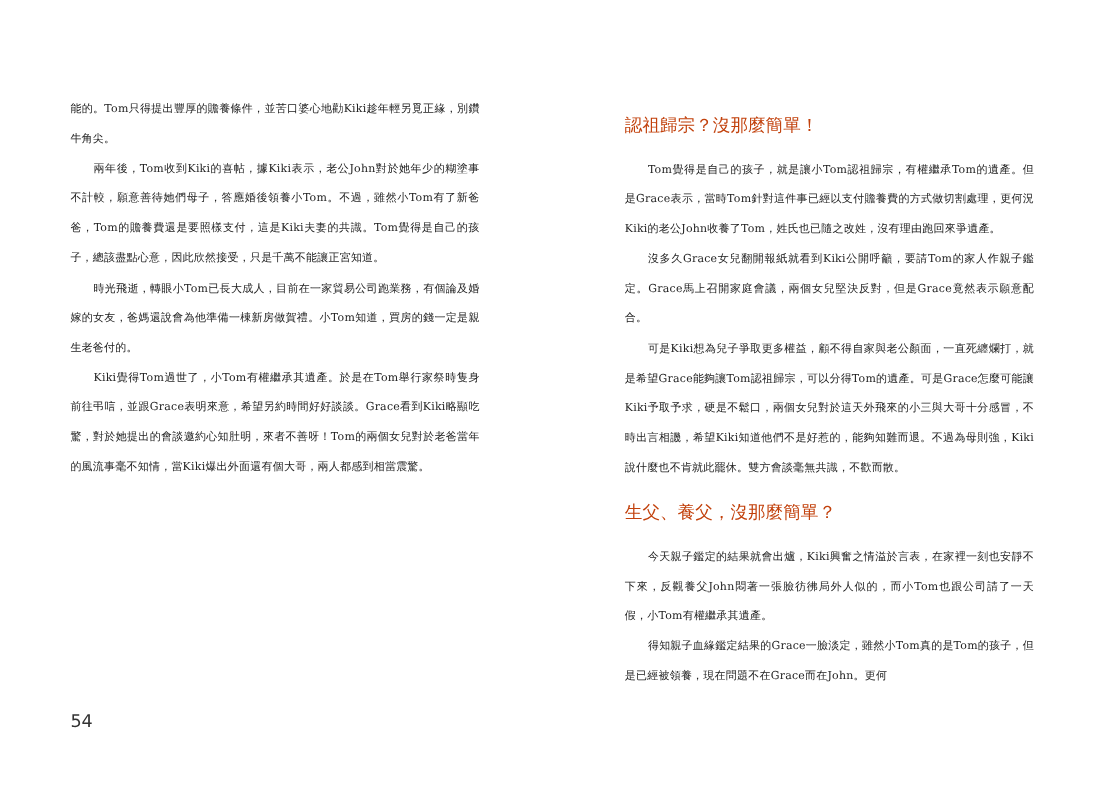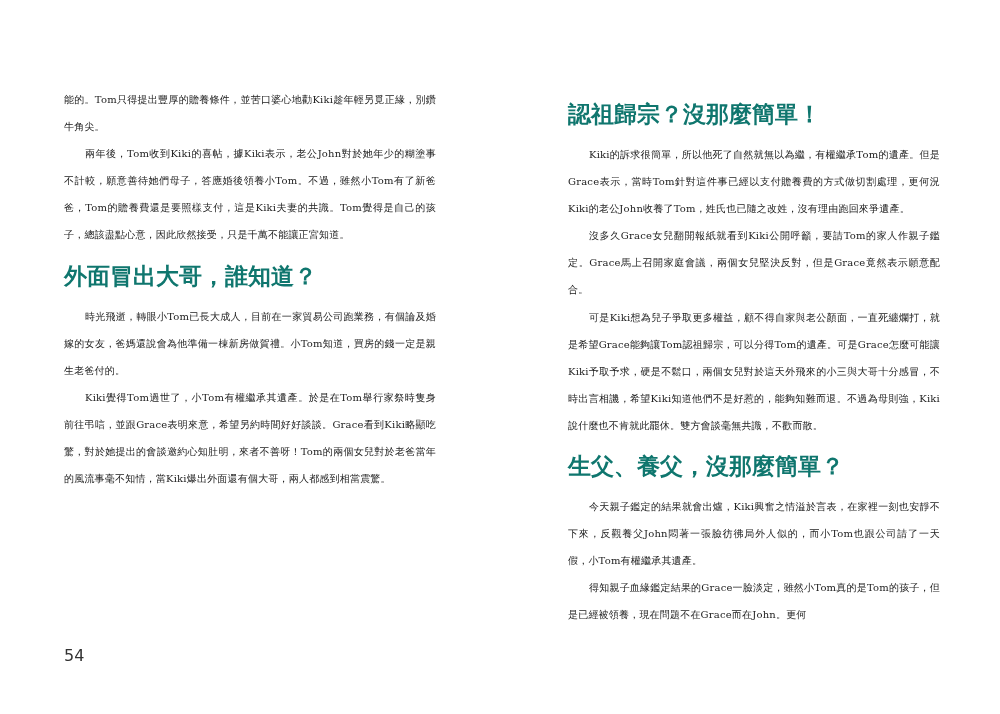--- a/index.html
+++ b/index.html
@@ -7,47 +7,46 @@
          font-family:"DejaVu Serif","Liberation Serif",serif; color:#222; }
   .page { position:absolute; top:0; height:714px; }
   .page-left { left:0; width:500px; }
   .page-right { left:500px; width:500px; }
   .text { position:absolute; width:372px; }
   .page-left .text { left:64px; top:86px; }
   .page-right .text { left:68px; top:100px; }
   .para { margin:0; font-size:10px; line-height:27.1px; letter-spacing:0.2px;
           text-align:justify; text-align-last:left; }
   .para.indent { text-indent:2.1em; }
-  .heading { margin:0; font-size:23px; font-weight:bold; line-height:27px;
-             font-family:"DejaVu Serif","Liberation Serif",serif; color:#0f766e; }
+  .heading { margin:0; font-size:16px; font-weight:normal; line-height:27px;
+             font-family:"DejaVu Serif","Liberation Serif",serif; color:#c2410c; }
   .h-gap-top { margin-top:13px; }
   .h-gap-bottom { margin-bottom:14px; }
   .folio { position:absolute; top:646px; font-family:"DejaVu Sans","Liberation Sans",sans-serif;
            font-size:16px; color:#333; }
   .folio-left { left:64px; }
   .folio-right { right:60px; display:flex; gap:22px; }
   .running-head { color:#444; }
 </style>
 </head>
 <body>
 
 <div class="page page-left">
   <div class="text">
     <p class="para">能的。Tom只得提出豐厚的贍養條件，並苦口婆心地勸Kiki趁年輕另覓正緣，別鑽牛角尖。</p>
     <p class="para indent">兩年後，Tom收到Kiki的喜帖，據Kiki表示，老公John對於她年少的糊塗事不計較，願意善待她們母子，答應婚後領養小Tom。不過，雖然小Tom有了新爸爸，Tom的贍養費還是要照樣支付，這是Kiki夫妻的共識。Tom覺得是自己的孩子，總該盡點心意，因此欣然接受，只是千萬不能讓正宮知道。</p>
-    <h2 class="heading h-gap-top h-gap-bottom">外面冒出大哥，誰知道？</h2>
     <p class="para indent">時光飛逝，轉眼小Tom已長大成人，目前在一家貿易公司跑業務，有個論及婚嫁的女友，爸媽還說會為他準備一棟新房做賀禮。小Tom知道，買房的錢一定是親生老爸付的。</p>
     <p class="para indent">Kiki覺得Tom過世了，小Tom有權繼承其遺產。於是在Tom舉行家祭時隻身前往弔唁，並跟Grace表明來意，希望另約時間好好談談。Grace看到Kiki略顯吃驚，對於她提出的會談邀約心知肚明，來者不善呀！Tom的兩個女兒對於老爸當年的風流事毫不知情，當Kiki爆出外面還有個大哥，兩人都感到相當震驚。</p>
   </div>
   <div class="folio folio-left">54</div>
 </div>
 
 <div class="page page-right">
   <div class="text">
     <h2 class="heading h-gap-bottom">認祖歸宗？沒那麼簡單！</h2>
-    <p class="para indent">Kiki的訴求很簡單，所以他死了自然就無以為繼，有權繼承Tom的遺產。但是Grace表示，當時Tom針對這件事已經以支付贍養費的方式做切割處理，更何況Kiki的老公John收養了Tom，姓氏也已隨之改姓，沒有理由跑回來爭遺產。</p>
+    <p class="para indent">Tom覺得是自己的孩子，就是讓小Tom認祖歸宗，有權繼承Tom的遺產。但是Grace表示，當時Tom針對這件事已經以支付贍養費的方式做切割處理，更何況Kiki的老公John收養了Tom，姓氏也已隨之改姓，沒有理由跑回來爭遺產。</p>
     <p class="para indent">沒多久Grace女兒翻開報紙就看到Kiki公開呼籲，要請Tom的家人作親子鑑定。Grace馬上召開家庭會議，兩個女兒堅決反對，但是Grace竟然表示願意配合。</p>
     <p class="para indent">可是Kiki想為兒子爭取更多權益，顧不得自家與老公顏面，一直死纏爛打，就是希望Grace能夠讓Tom認祖歸宗，可以分得Tom的遺產。可是Grace怎麼可能讓Kiki予取予求，硬是不鬆口，兩個女兒對於這天外飛來的小三與大哥十分感冒，不時出言相譏，希望Kiki知道他們不是好惹的，能夠知難而退。不過為母則強，Kiki說什麼也不肯就此罷休。雙方會談毫無共識，不歡而散。</p>
     <h2 class="heading h-gap-top h-gap-bottom">生父、養父，沒那麼簡單？</h2>
     <p class="para indent">今天親子鑑定的結果就會出爐，Kiki興奮之情溢於言表，在家裡一刻也安靜不下來，反觀養父John悶著一張臉彷彿局外人似的，而小Tom也跟公司請了一天假，小Tom有權繼承其遺產。</p>
     <p class="para indent">得知親子血緣鑑定結果的Grace一臉淡定，雖然小Tom真的是Tom的孩子，但是已經被領養，現在問題不在Grace而在John。更何</p>
   </div>
 </div>
 
 </body></html>

